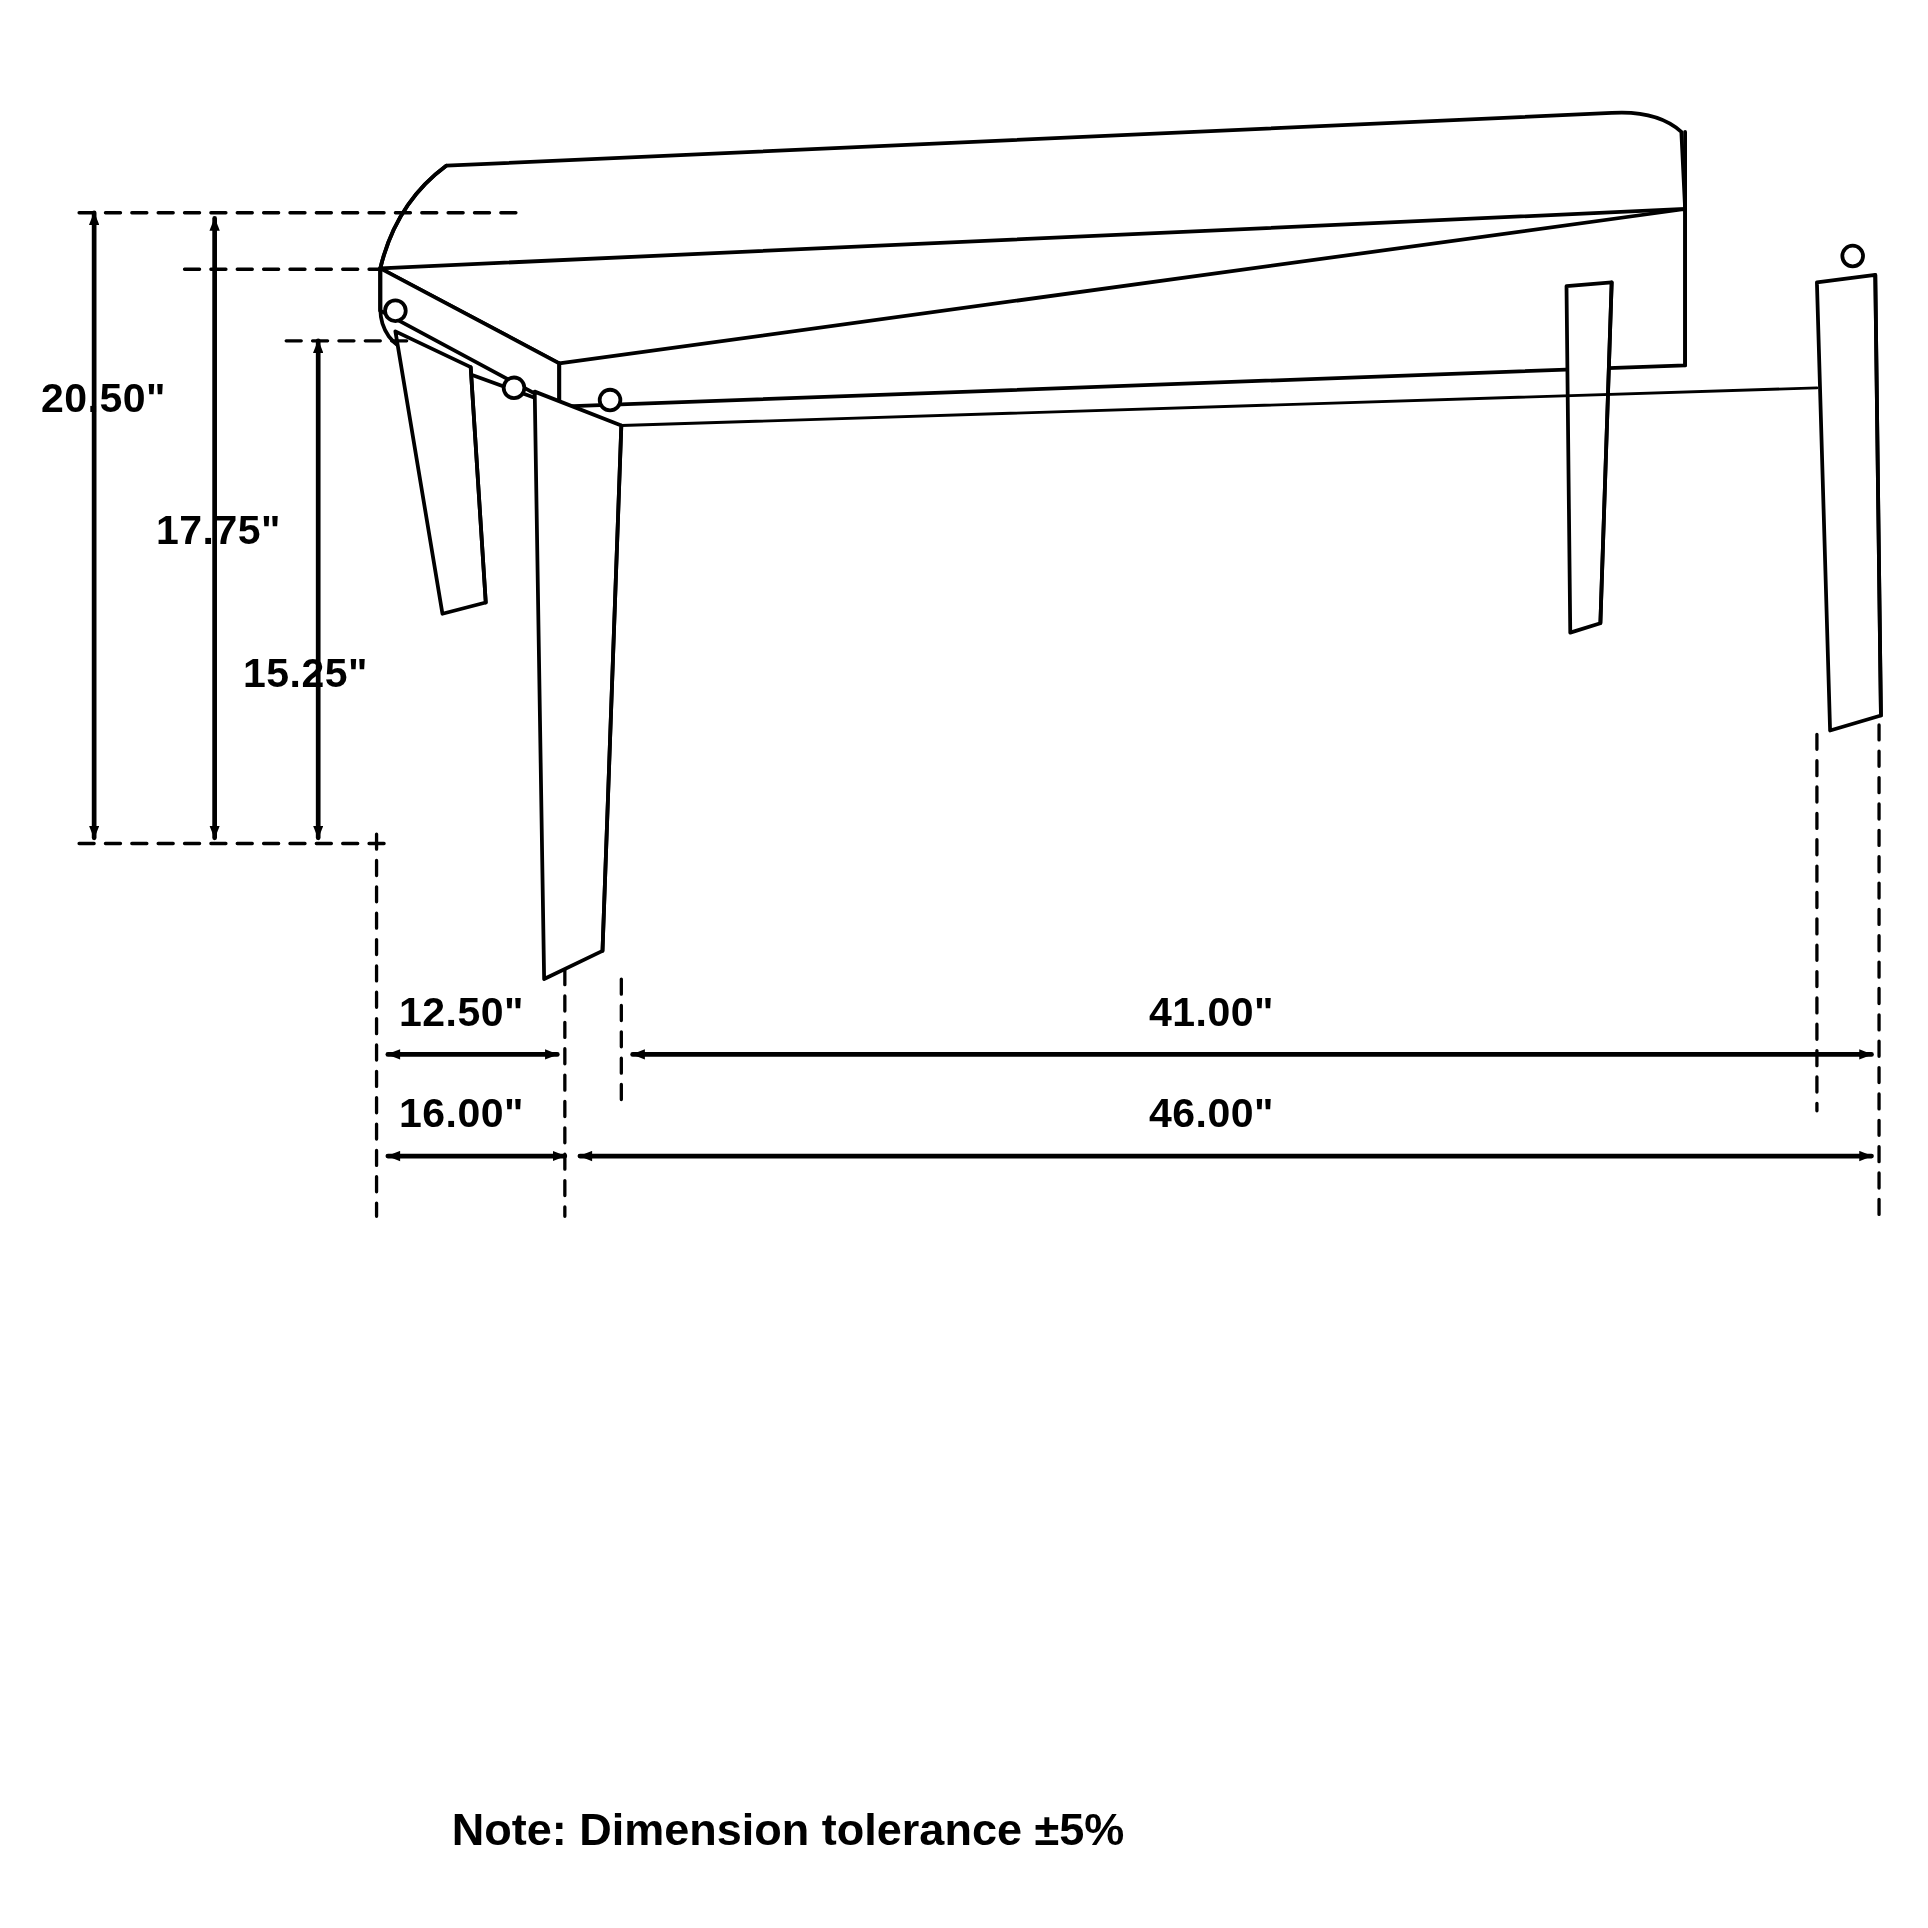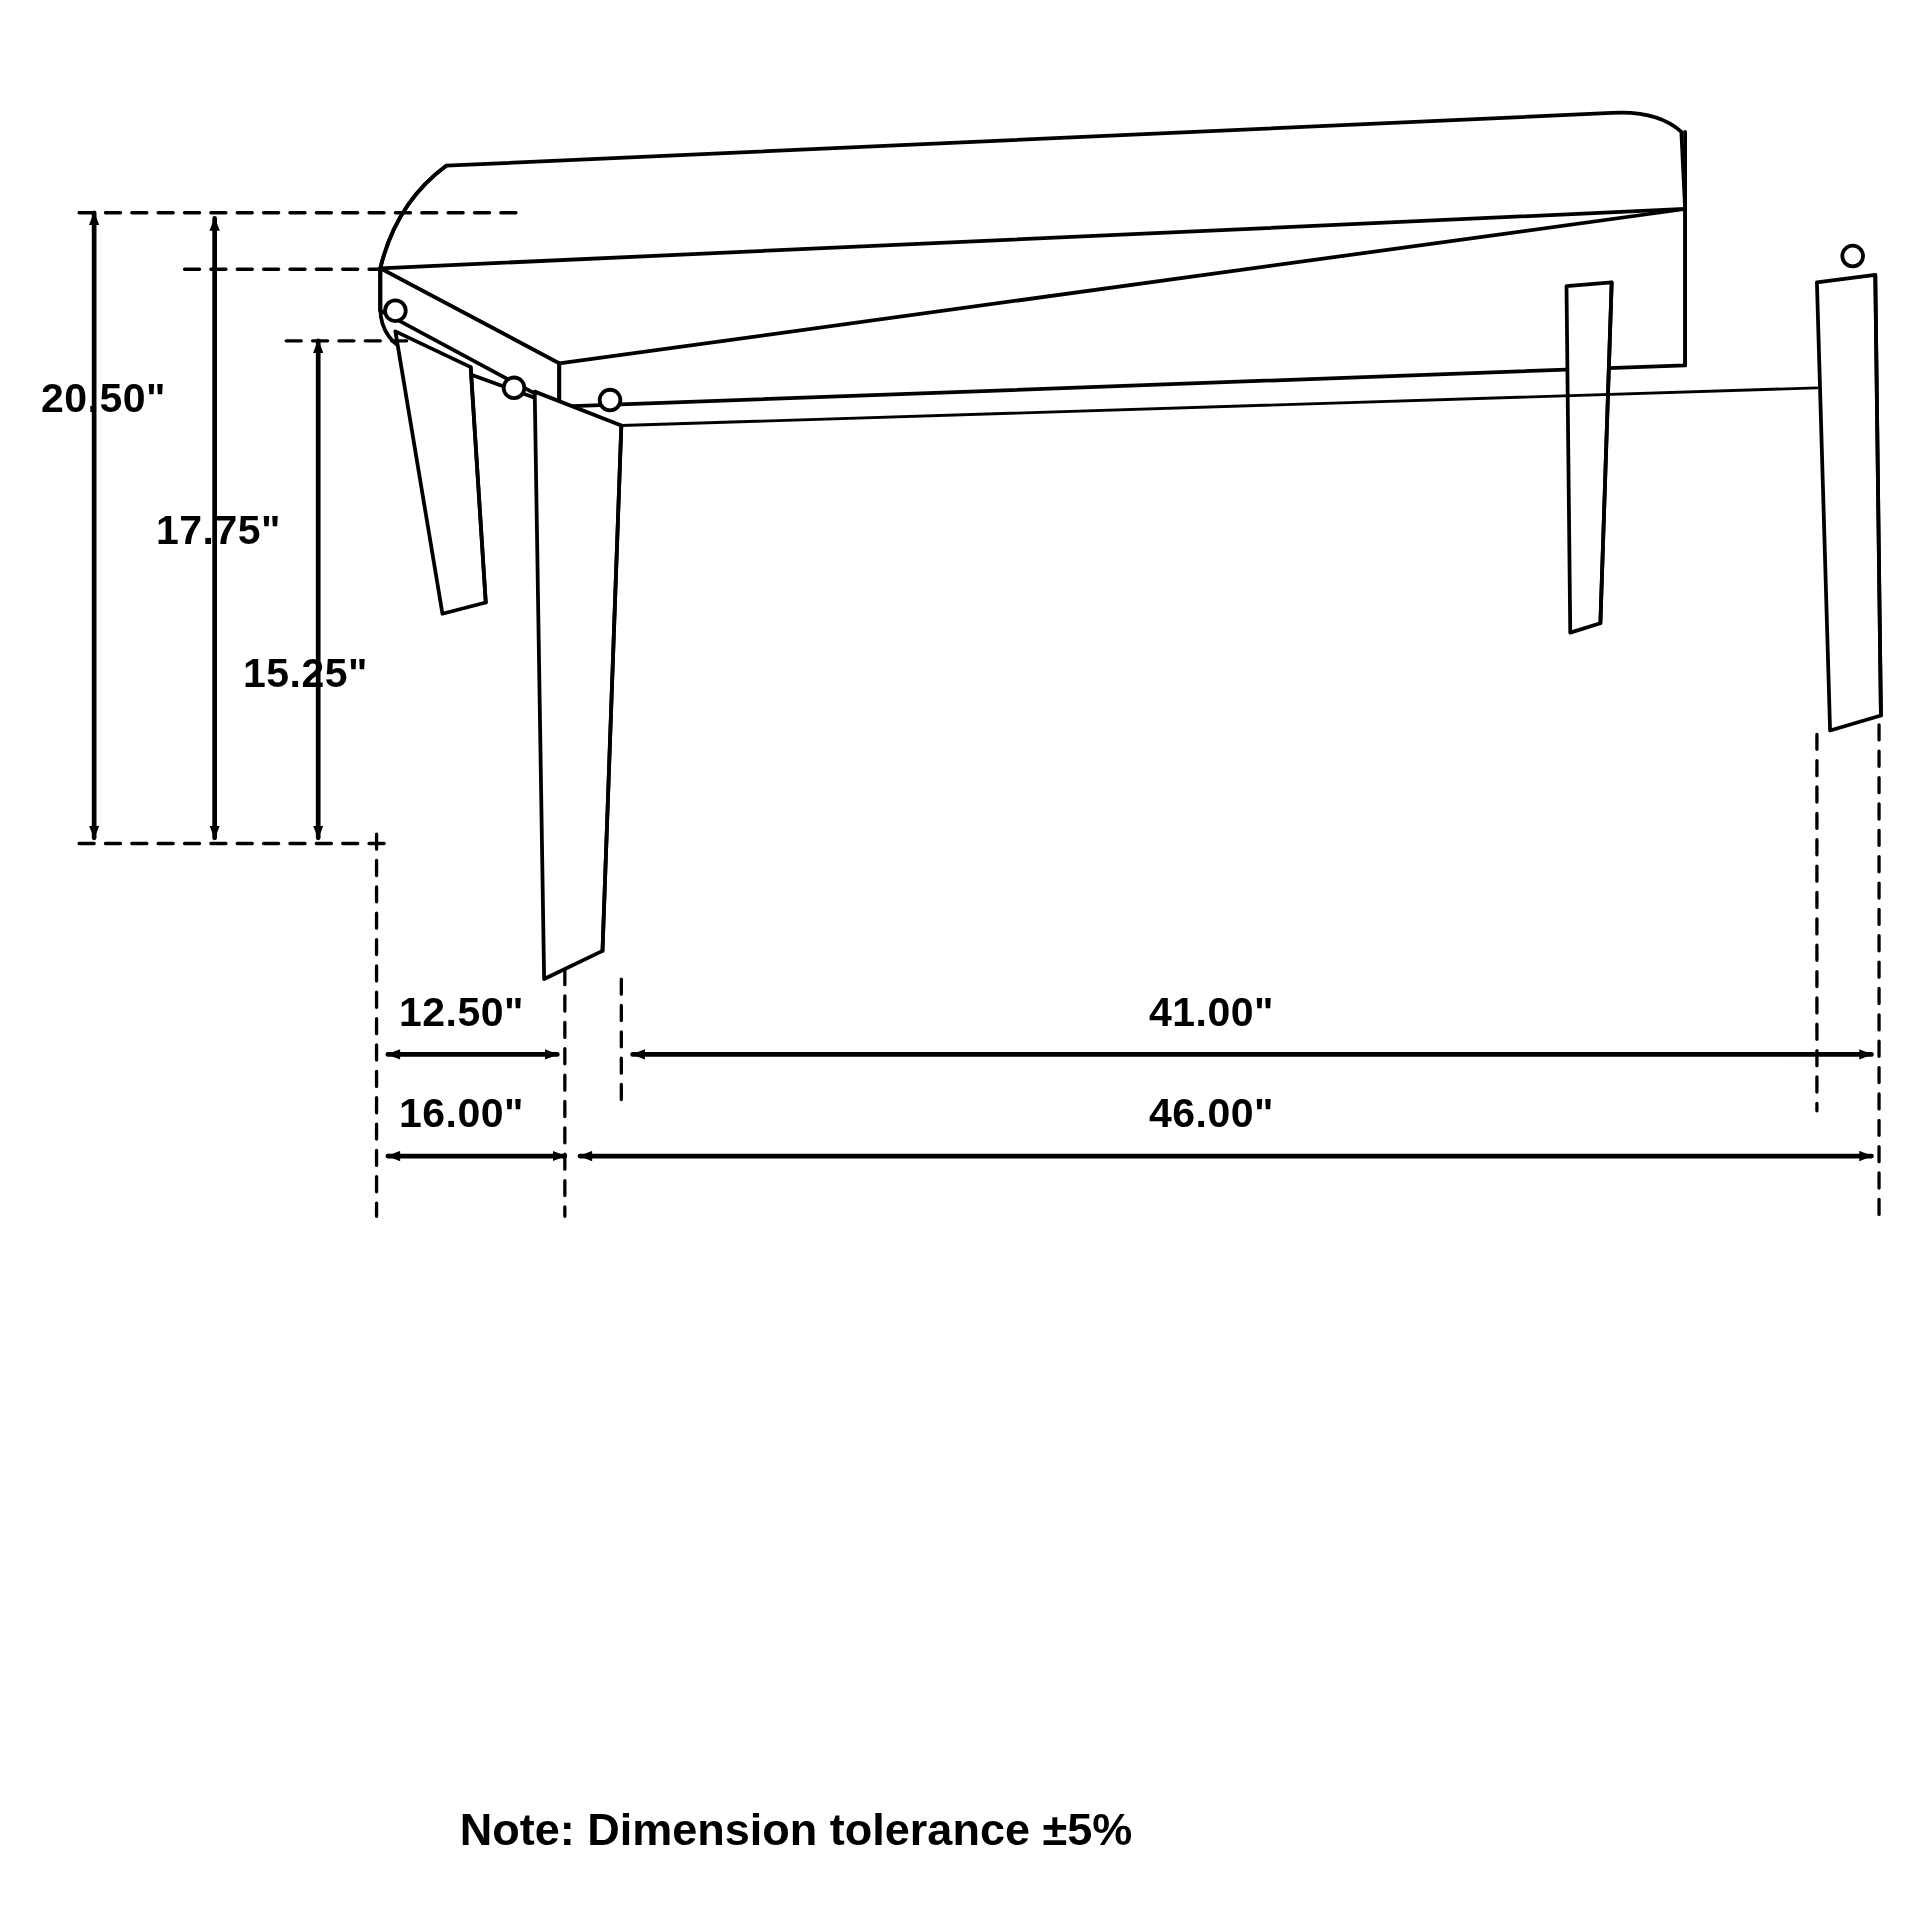--- a/index.html
+++ b/index.html
@@ -32,21 +32,21 @@
     position: absolute;
     font-family: "Liberation Sans", sans-serif;
     font-weight: bold;
     font-size: 41px;
     letter-spacing: 0.5px;
     color: #000000;
     white-space: nowrap;
   }
   #note-text {
     position: absolute;
-    left: 8px;
+    left: 0;
     top: 1804px;
     width: 1576px;
     text-align: center;
     font-family: "Liberation Sans", sans-serif;
     font-weight: bold;
     font-size: 45px;
     color: #000000;
   }
 </style>
 </head>

